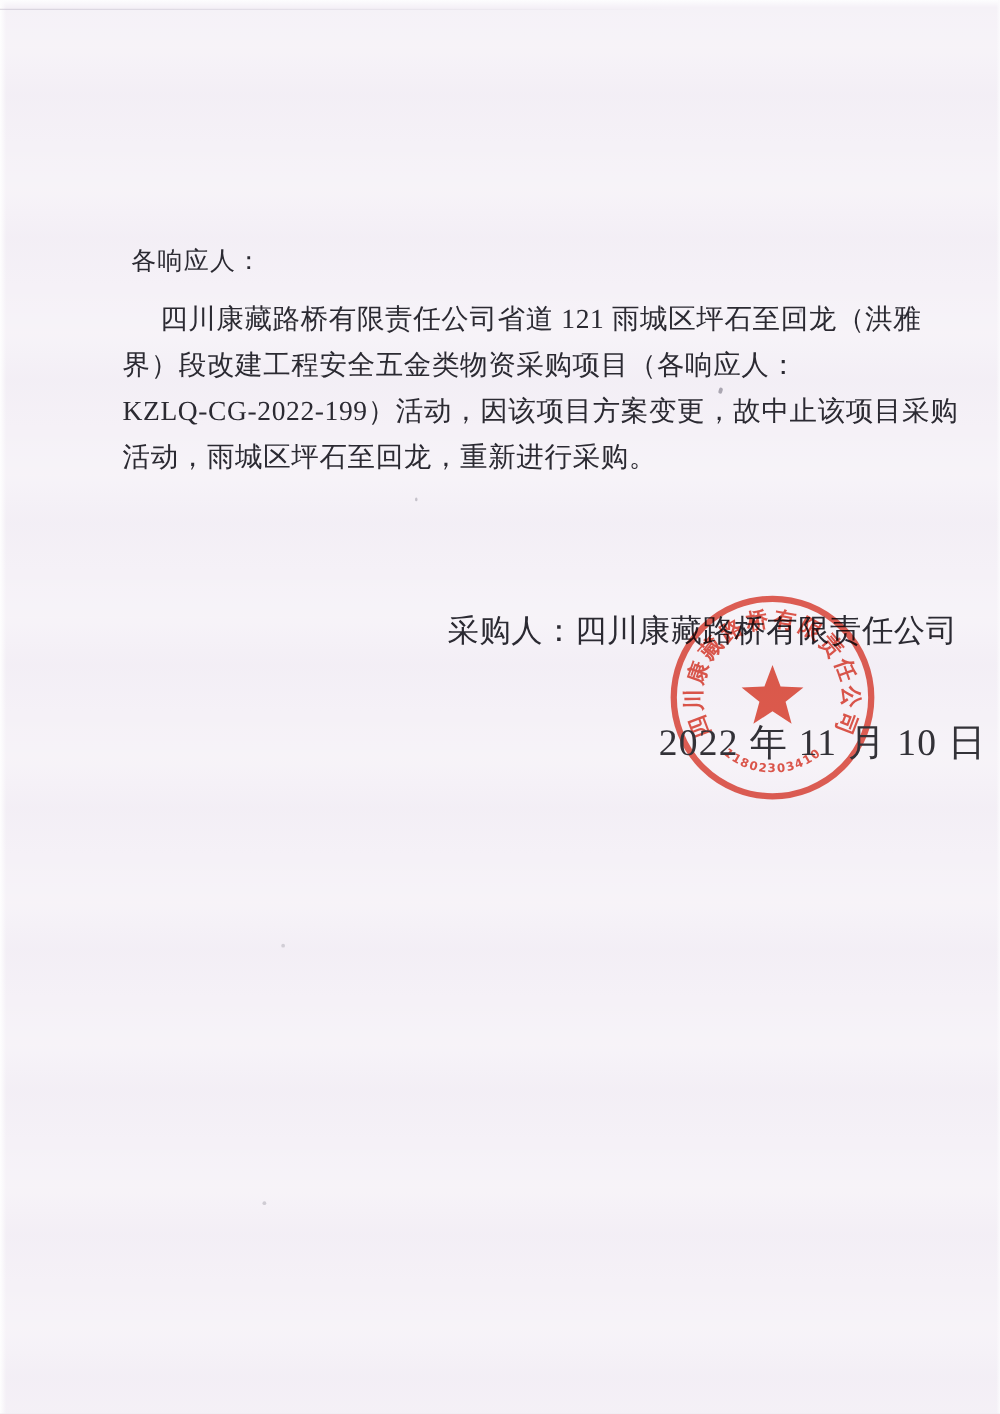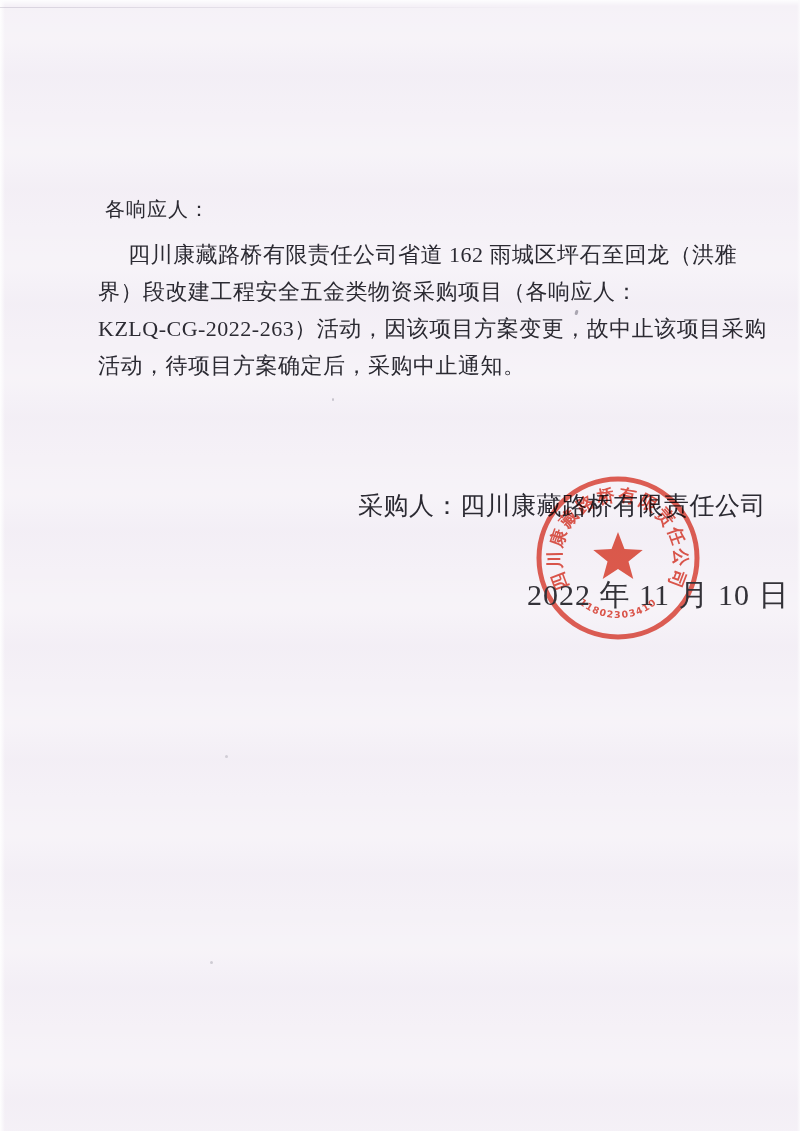--- a/index.html
+++ b/index.html
@@ -64,24 +64,24 @@
 <div class="page">
   <div class="edge-left"></div>
   <div class="edge-top"></div>
   <div class="edge-top-line"></div>
   <div class="edge-right"></div>
 
 
   <div class="salutation">各响应人：</div>
 
   <div class="body-text">
-    <div class="body-line indent">四川康藏路桥有限责任公司省道 162 雨城区坪石至回龙（洪雅</div>
+    <div class="body-line indent">四川康藏路桥有限责任公司省道 121 雨城区坪石至回龙（洪雅</div>
     <div class="body-line">界）段改建工程安全五金类物资采购项目（各响应人：</div>
-    <div class="body-line">KZLQ-CG-2022-263）活动，因该项目方案变更，故中止该项目采购</div>
-    <div class="body-line">活动，待项目方案确定后，采购中止通知。</div>
+    <div class="body-line">KZLQ-CG-2022-199）活动，因该项目方案变更，故中止该项目采购</div>
+    <div class="body-line">活动，雨城区坪石至回龙，重新进行采购。</div>
   </div>
 
   <div class="purchaser-line">
     <span>采购人：</span><span>四川康藏路桥有限责任公司</span>
   </div>
 
   <svg class="stamp" viewBox="0 0 220 220" xmlns="http://www.w3.org/2000/svg" xmlns:xlink="http://www.w3.org/1999/xlink">
     <defs>
       <path id="seal-top-arc" d="M 60.64 138.5 A 57 57 0 1 1 159.36 138.5" fill="none"></path>
       <path id="seal-bottom-arc" d="M 71.43 155.96 A 60 60 0 0 0 148.57 155.96" fill="none"></path>

